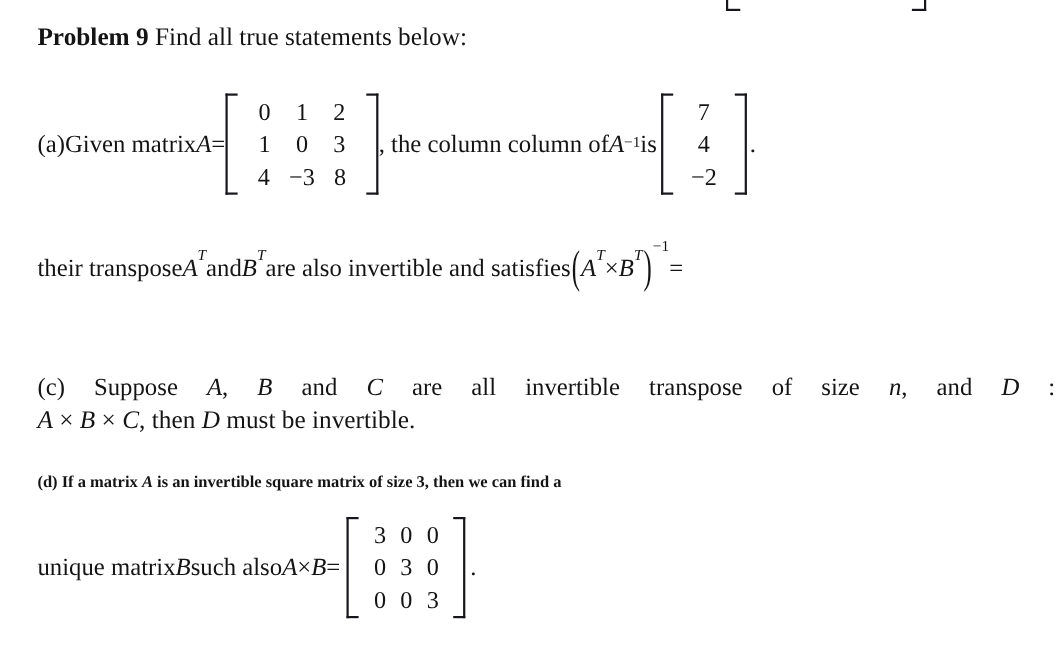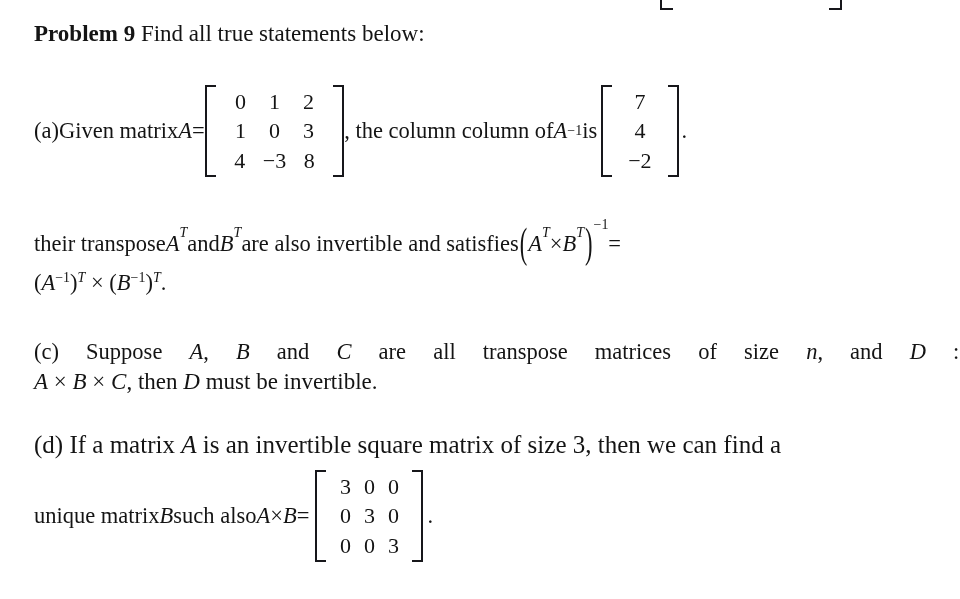--- a/index.html
+++ b/index.html
@@ -188,34 +188,31 @@
         <span class="sup math">T</span>
         <span class="times"> × </span>
         <span class="math">B</span>
         <span class="sup math">T</span>
         <span class="big-paren">)</span>
         <span class="sup up" style="vertical-align:super; position:relative; top:-8px;">−1</span>
         <span> =</span>
     </span>
   </div>
 
-  <div class="abs ptext" style="left:10px; top:272px; font-size:22.5px;">
-    <span>(</span><span class="math">A</span><span class="sup up">−1</span><span>)</span><span class="sup math">T</span><span class="times"> × </span><span>(</span><span class="math">B</span><span class="sup up">−1</span><span>)</span><span class="sup math">T</span><span>.</span>
-  </div>
 
   <div class="abs ptext just" style="left:10px; top:341px; width:938px; white-space:normal; font-size:22.5px;">
     <span>(c)</span>
-    <span>Suppose </span><span class="math">A</span><span>, </span><span class="math">B</span><span> and </span><span class="math">C</span><span> are all transpose matrices of size </span><span class="math">n</span><span>, and </span><span class="math">D</span><span> :=</span>
+    <span>Suppose </span><span class="math">A</span><span>, </span><span class="math">B</span><span> and </span><span class="math">C</span><span> are all invertible transpose of size </span><span class="math">n</span><span>, and </span><span class="math">D</span><span> :=</span>
   </div>
 
   <div class="abs ptext" style="left:10px; top:370px; font-size:23px;">
     <span class="math">A</span><span class="times"> × </span><span class="math">B</span><span class="times"> × </span><span class="math">C</span><span>, then </span><span class="math">D</span><span> must be invertible.</span>
   </div>
 
-  <div class="abs ptext" style="left:10px; top:432px; font-size:25px;">
+  <div class="abs ptext" style="left:10px; top:432px; font-size:15px;font-weight:bold;">
     <span>(d)</span><span> </span><span>If a matrix </span><span class="math">A</span><span> is an invertible square matrix of size 3, then we can find a</span>
   </div>
 
   <div class="abs ptext" style="left:10px; top:470px; font-size:22.5px;">
     <span style="display:inline-flex; align-items:center;">
       <span>unique matrix </span>
         <span class="math">B</span>
         <span> such also </span>
         <span class="math">A</span>
         <span class="times"> × </span>

